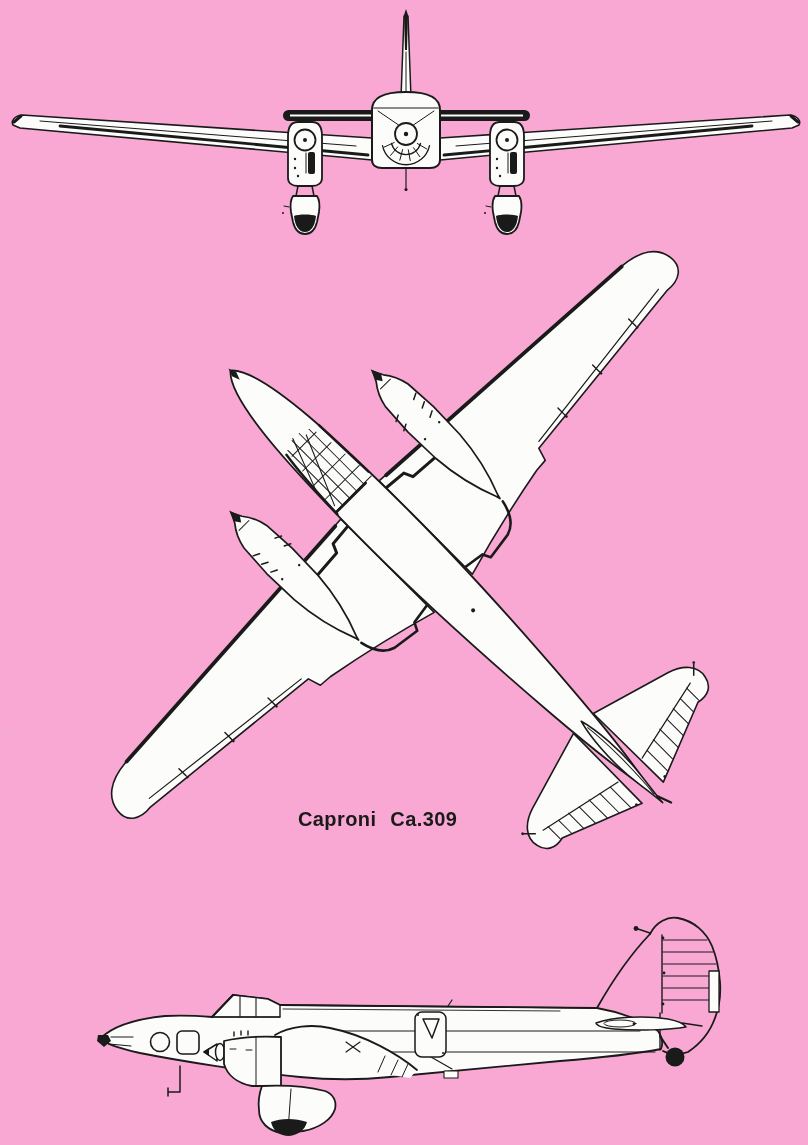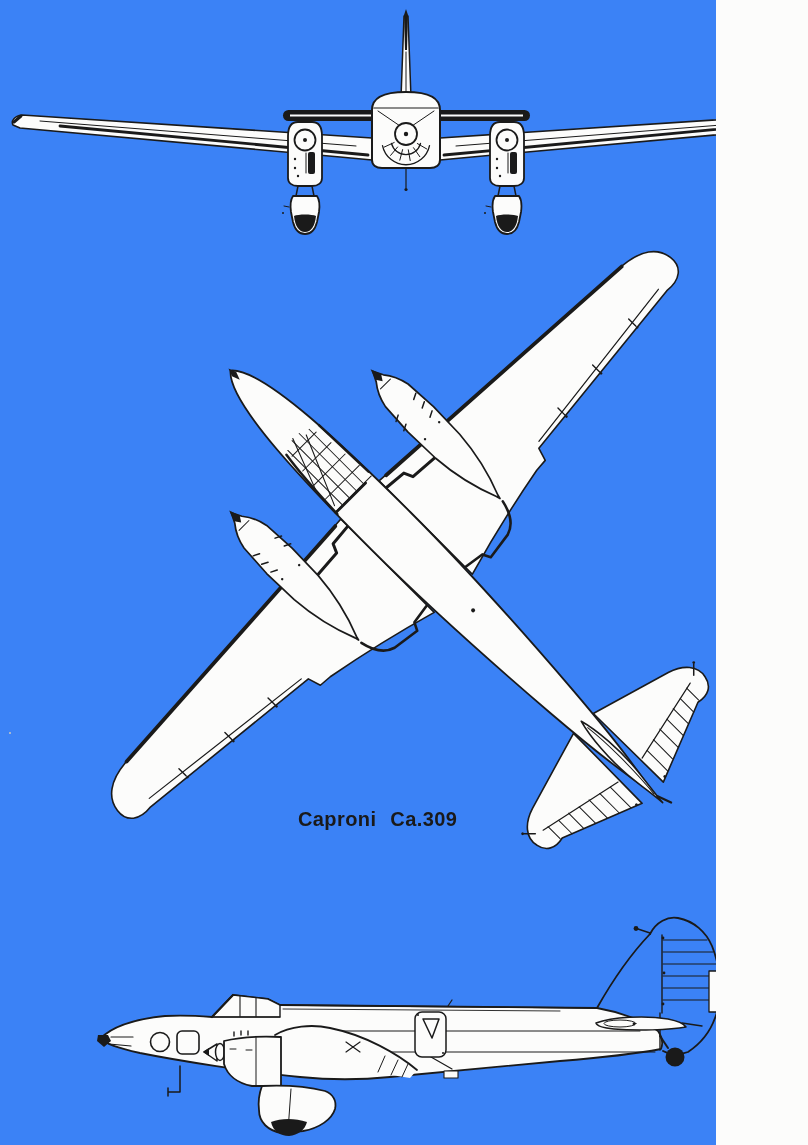--- a/index.html
+++ b/index.html
@@ -1,17 +1,17 @@
 <!DOCTYPE html>
 <html><head>
 <meta charset="utf-8">
 <style>
   html,body{margin:0;padding:0;}
   body{background:#fcfcfb;font-family:"Liberation Sans",sans-serif;}
-  .page{position:relative;width:716px;height:1145px;background:#3b82f6;overflow:hidden;}
+  .page{position:relative;width:808px;height:1145px;background:#f9a8d4;overflow:hidden;}
   .page svg{position:absolute;left:0;top:0;}
   .caption{position:absolute;left:298px;top:808px;font-weight:bold;font-size:20px;
            color:#1a1a1a;letter-spacing:.4px;white-space:nowrap;}
   .caption .model{margin-left:14px;}
   
   .o{fill:none;stroke:#1a1a1a;stroke-linecap:round;stroke-linejoin:round;}
   .w{fill:#fcfcfb;stroke:#1a1a1a;stroke-linecap:round;stroke-linejoin:round;}
   .b{fill:#1a1a1a;stroke:none;}
 </style>
 </head>

